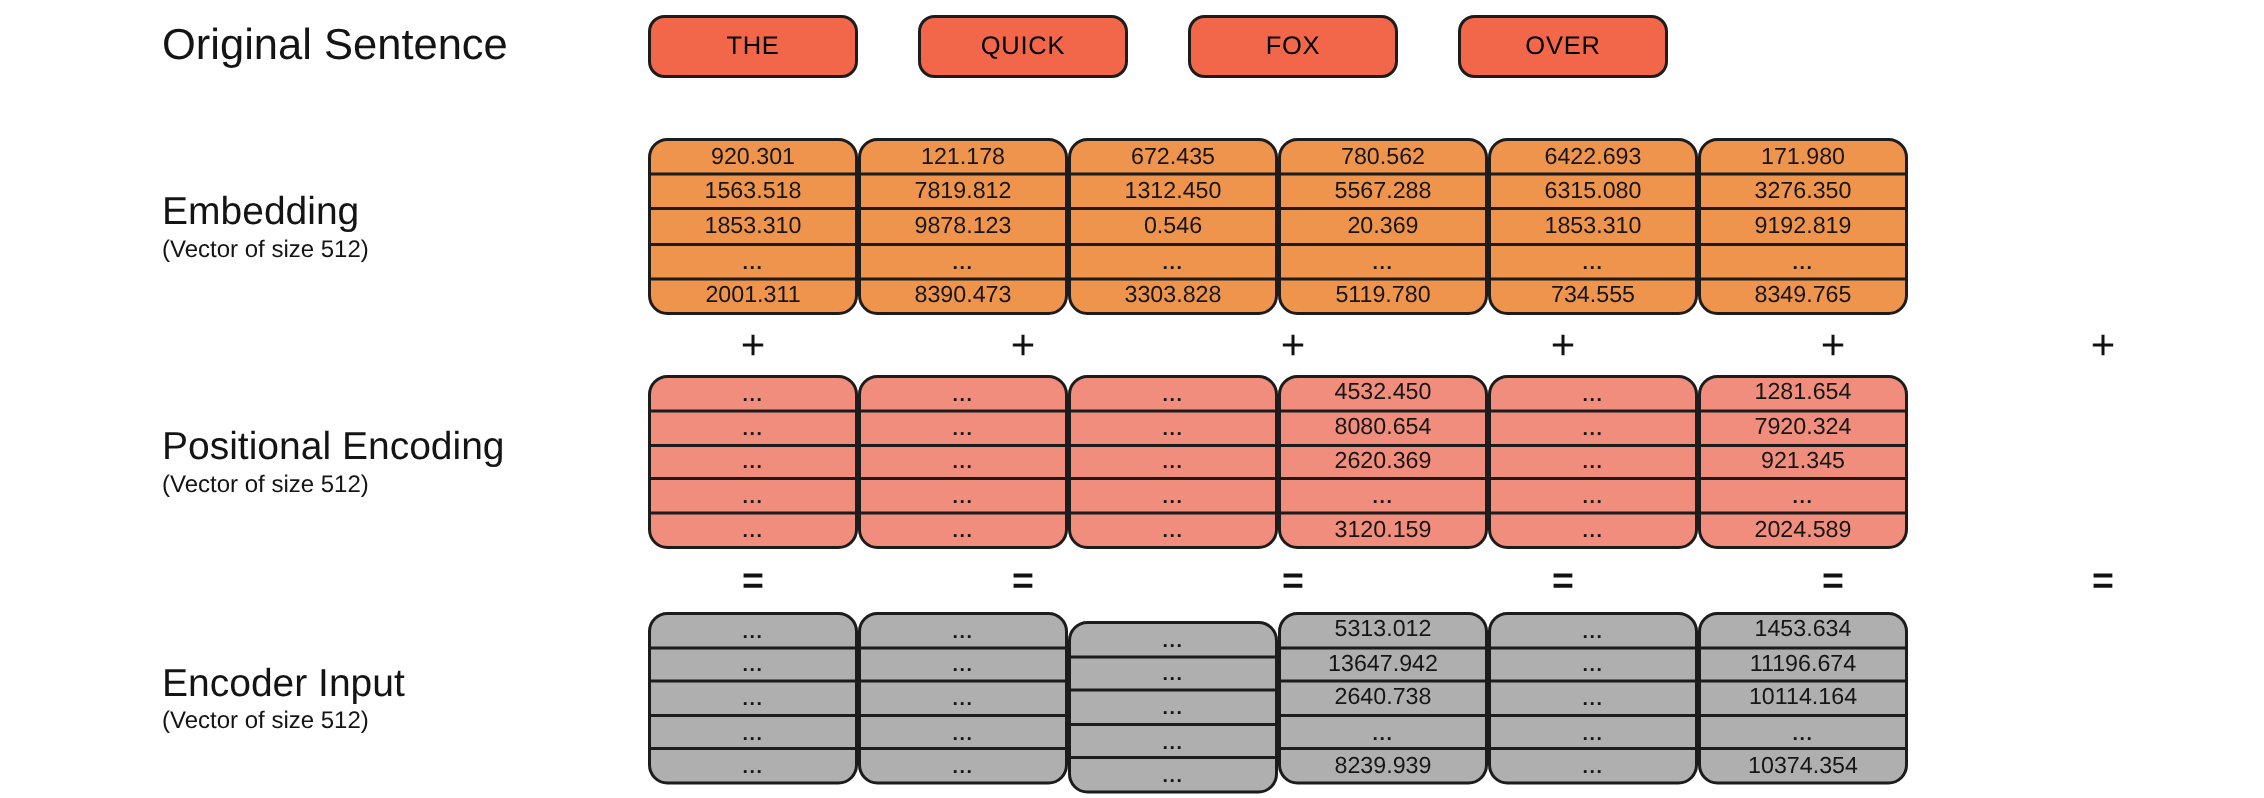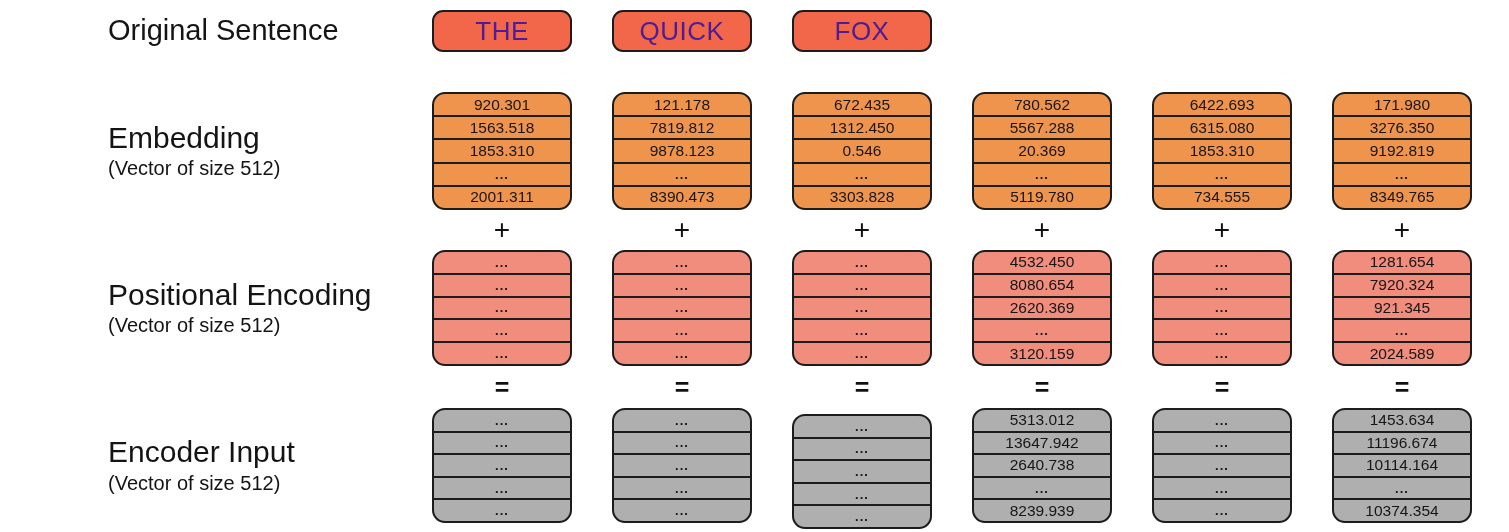--- a/index.html
+++ b/index.html
@@ -10,37 +10,37 @@
   .stage{
     position:relative;width:1509px;height:532px;background:var(--bg);
     overflow:hidden;font-family:"Liberation Sans",sans-serif;color:var(--text);padding-left:44px;
   }
   .row{display:flex;align-items:stretch;}
   .label-col{
     width:388px;flex:0 0 388px;box-sizing:border-box;
     display:flex;flex-direction:column;justify-content:center;
     padding-left:64px;
   }
-  .row-label{font-size:30px;color:#141414;line-height:1.08;}
+  .row-label{font-size:26px;color:#141414;line-height:1.08;}
   .row-label.orig{font-size:29px;}
-  .row-sublabel{font-size:20px;color:#141414;margin-top:3px;}
+  .row-sublabel{font-size:16px;color:#141414;margin-top:3px;}
   .row-words{height:42px;margin-top:10px;}
   .row-embed{height:118px;margin-top:40px;}
   .row-plus{height:40px;}
   .row-pos{height:116px;}
   .row-eq{height:42px;}
   .row-enc{height:115px;}
   .word-box{
     width:140px;height:42px;margin-right:40px;box-sizing:border-box;
     background:var(--word);border:2.5px solid var(--border);border-radius:11px;
     display:flex;align-items:center;justify-content:center;flex:0 0 140px;
   }
-  .word-text{font-size:26px;letter-spacing:0.5px;color:#4c1d95;}
+  .word-text{font-size:17px;letter-spacing:0.5px;color:#000000;}
   .vector{
-    width:140px;margin-right:40px;box-sizing:border-box;flex:0 0 140px;
+    width:140px;box-sizing:border-box;flex:0 0 140px;
     border:2.5px solid var(--border);border-radius:13px;
     display:flex;flex-direction:column;overflow:hidden;
   }
   .vector.embed{background:var(--embed);}
   .vector.pos{background:var(--pos);}
   .vector.enc{background:var(--enc);}
   .vector.shift-down{transform:translateY(6px);}
   .cell{
     flex:1;display:flex;align-items:center;justify-content:center;
     font-size:15.5px;color:var(--text);border-top:2.5px solid var(--border);
@@ -66,20 +66,23 @@
     </div>
   <div class="word-box">
         <span class="word-text">THE</span>
       </div>
       <div class="word-box">
         <span class="word-text">QUICK</span>
       </div>
       <div class="word-box">
         <span class="word-text">FOX</span>
       </div>
+      <div class="word-box">
+        <span class="word-text">OVER</span>
+      </div>
     </div>
 
   <div class="row row-embed">
     <div class="label-col">
       <div class="row-label">Embedding</div>
       <div class="row-sublabel">(Vector of size 512)</div>
     </div>
   <div class="vector embed">
         <div class="cell">920.301</div>
         <div class="cell">1563.518</div>

